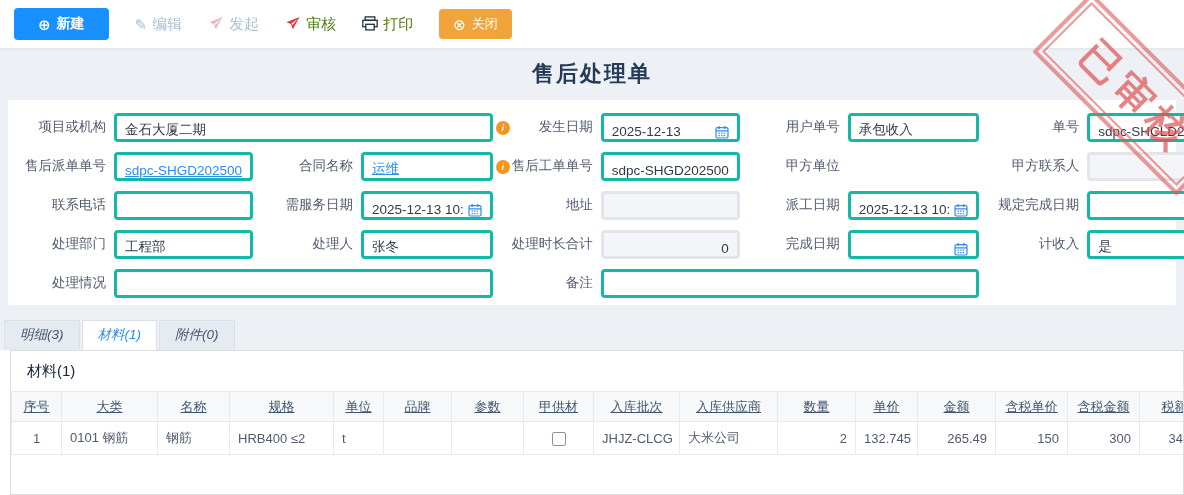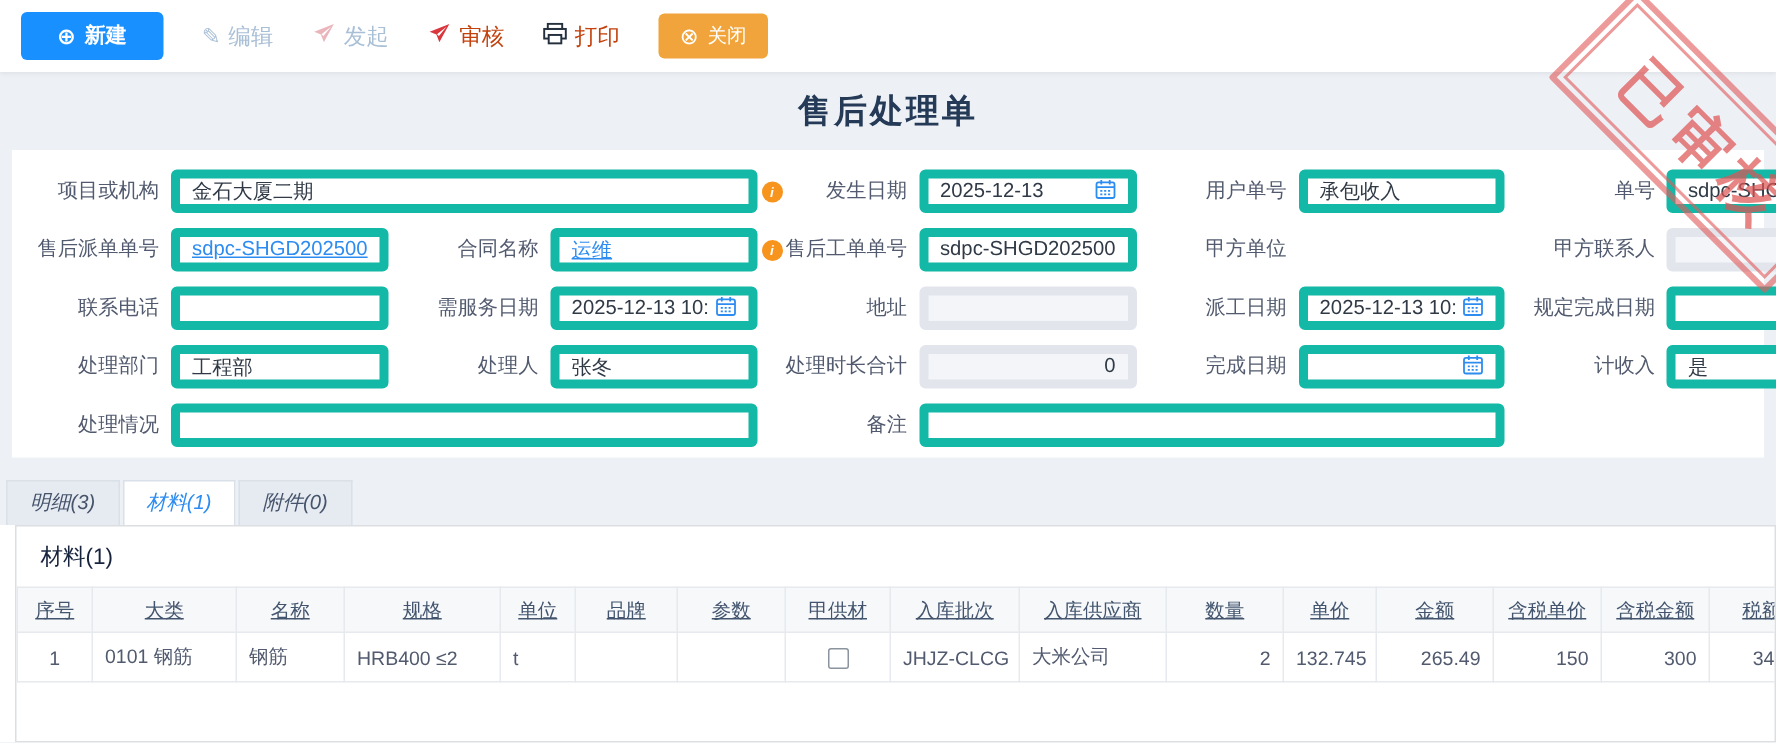--- a/index.html
+++ b/index.html
@@ -9,40 +9,40 @@
     background:#edf1f6; position:relative; color:#515a6e; font-size:13.5px;
   }
 
   
   .toolbar { height:48px; background:#fff; display:flex; align-items:center;
     padding-left:14px; gap:26px; box-shadow:0 1px 3px rgba(0,0,0,.06); }
   .btn { display:inline-flex; align-items:center; gap:6px; font-size:14px;
     border-radius:4px; cursor:pointer; white-space:nowrap; }
   .btn-primary { background:#1890ff; color:#fff; padding:7px 24px; font-weight:bold; }
   .btn-warning { background:#f0a43b; color:#fff; padding:6px 14px; font-size:13px; }
-  .btn-text { color:#c2410c; font-size:15px; gap:5px; }
+  .btn-text { color:#4d7c0f; font-size:15px; gap:5px; }
   .btn-text.disabled { color:#a9bfd6; }
   .glyph { font-size:15px; line-height:1; }
   .plane-faded path { fill:#eab6bc; }
   .plane-red path { fill:#d9363e; }
 
   
   .title-band { height:52px; display:flex; align-items:center; justify-content:center; }
   .page-title { font-size:22px; font-weight:bold; color:#243a56; letter-spacing:2px; }
 
   
   .card { background:#fff; border-radius:0; margin:0 8px; padding:13px 14px;
     height:205px; }
   .fgrid { display:grid; grid-template-columns:repeat(5,1fr); row-gap:10px; }
   .cell { display:flex; align-items:center; position:relative; padding-right:16px; min-height:29px; }
   .span2 { grid-column:span 2; }
   .flabel { width:92px; flex-shrink:0; text-align:right; padding-right:8px;
     color:#515a6e; line-height:1.25; font-size:13.5px; }
-  .finput { flex:1; height:29px; border:6px solid #14b8a6; border-radius:4px;
-    background:#fff; display:flex; align-items:flex-start; padding:0 8px;
+  .finput { flex:1; height:29px; border:3px solid #14b8a6; border-radius:4px;
+    background:#fff; display:flex; align-items:flex-end; padding:0 8px;
     color:#303a46; font-size:13.5px; overflow:hidden; white-space:nowrap; }
   .finput .val { flex:1; overflow:hidden; }
   .finput.gray { background:#f3f5f8; border-color:#e2e6ec; }
   .finput.num .val { text-align:right; }
   .finput a { color:#2d8cf0; text-decoration:underline; }
   .cal { flex-shrink:0; margin-left:4px; display:inline-flex; }
   .icon-info { position:absolute; right:-1px; top:50%; margin-top:-7px; width:14px; height:14px;
     background:#f7941d; color:#fff; border-radius:50%; font-size:9px; font-weight:bold;
     display:flex; align-items:center; justify-content:center; font-style:italic; }
 

